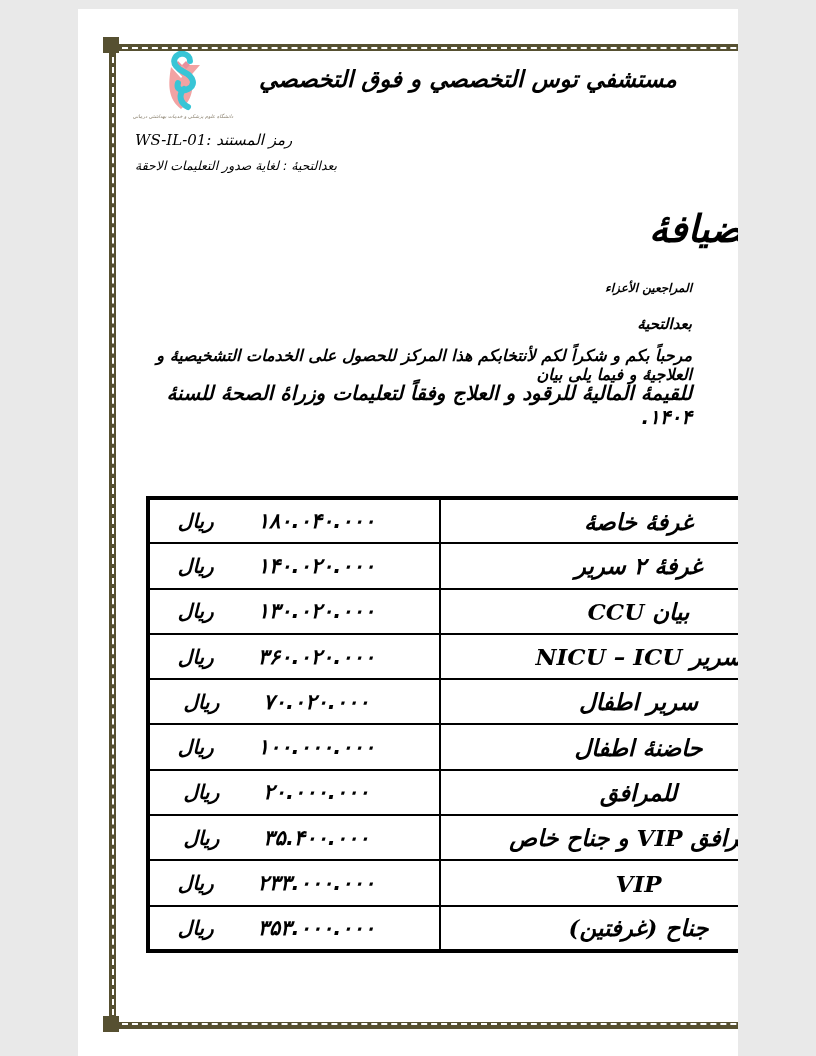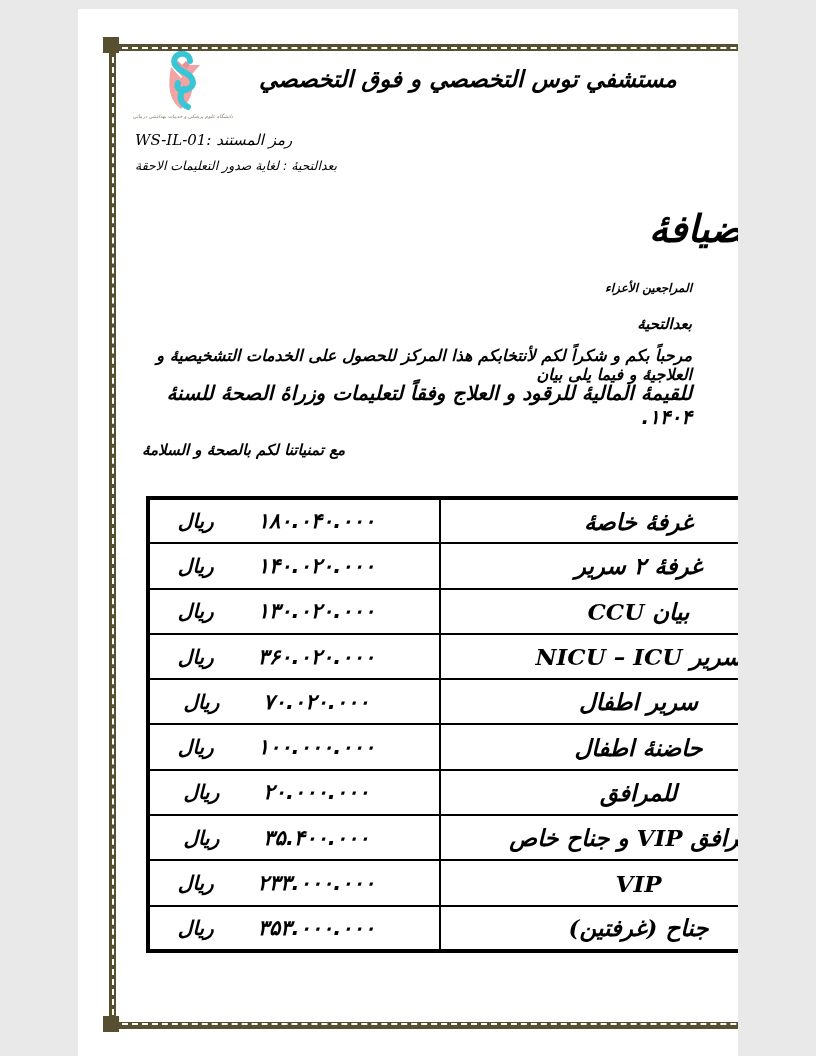--- a/index.html
+++ b/index.html
@@ -152,21 +152,20 @@
   <div class="doc-code">رمز المستند :WS-IL-01</div>
   <div class="validity">بعدالتحيۀ : لغاية صدور التعليمات الاحقة</div>
   <div class="stray-period">.</div>
 
   <div class="main-title">تسعيرۀ الضيافۀ</div>
 
   <div class="rtl-line salutation">المراجعين الأعزاء</div>
   <div class="rtl-line greeting">بعدالتحيۀ</div>
   <div class="rtl-line para1">مرحباً بكم و شكراً لكم لأنتخابكم هذا المركز للحصول على الخدمات التشخيصيۀ و العلاجيۀ و فيما يلى بيان</div>
   <div class="rtl-line para2">للقيمۀ الماليۀ للرقود و العلاج وفقاً لتعليمات وزراۀ الصحۀ للسنۀ ۱۴۰۴.</div>
-  <div class="rtl-line closing">مع تمنياتنا لكم بالصحۀ و السلامۀ</div>
 
   <table class="price">
     <tbody>
       <tr>
         <td class="label-cell">غرفۀ خاصۀ</td>
         <td class="value-cell">
           <div class="value-wrap">
             <span class="amount">۱۸۰.۰۴۰.۰۰۰</span>
             <span class="unit">ريال</span>
           </div>

